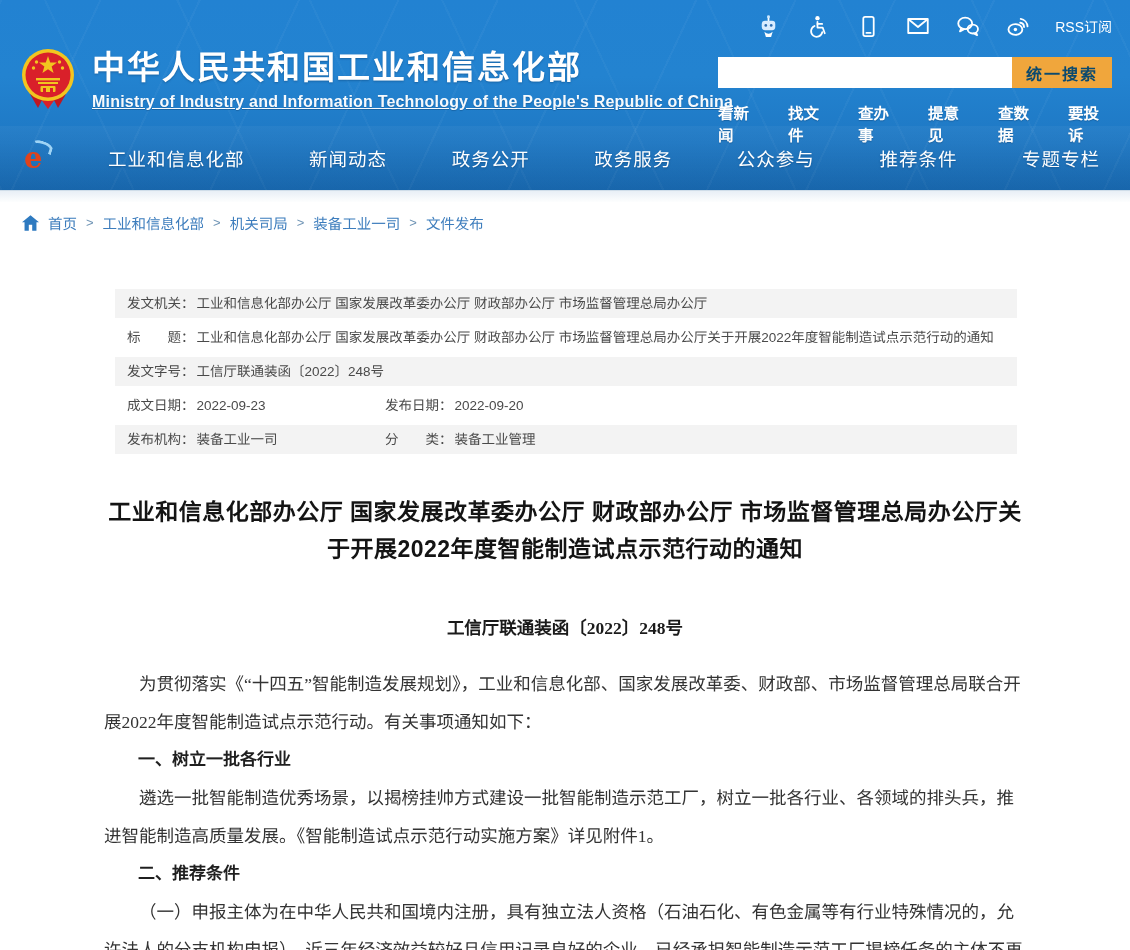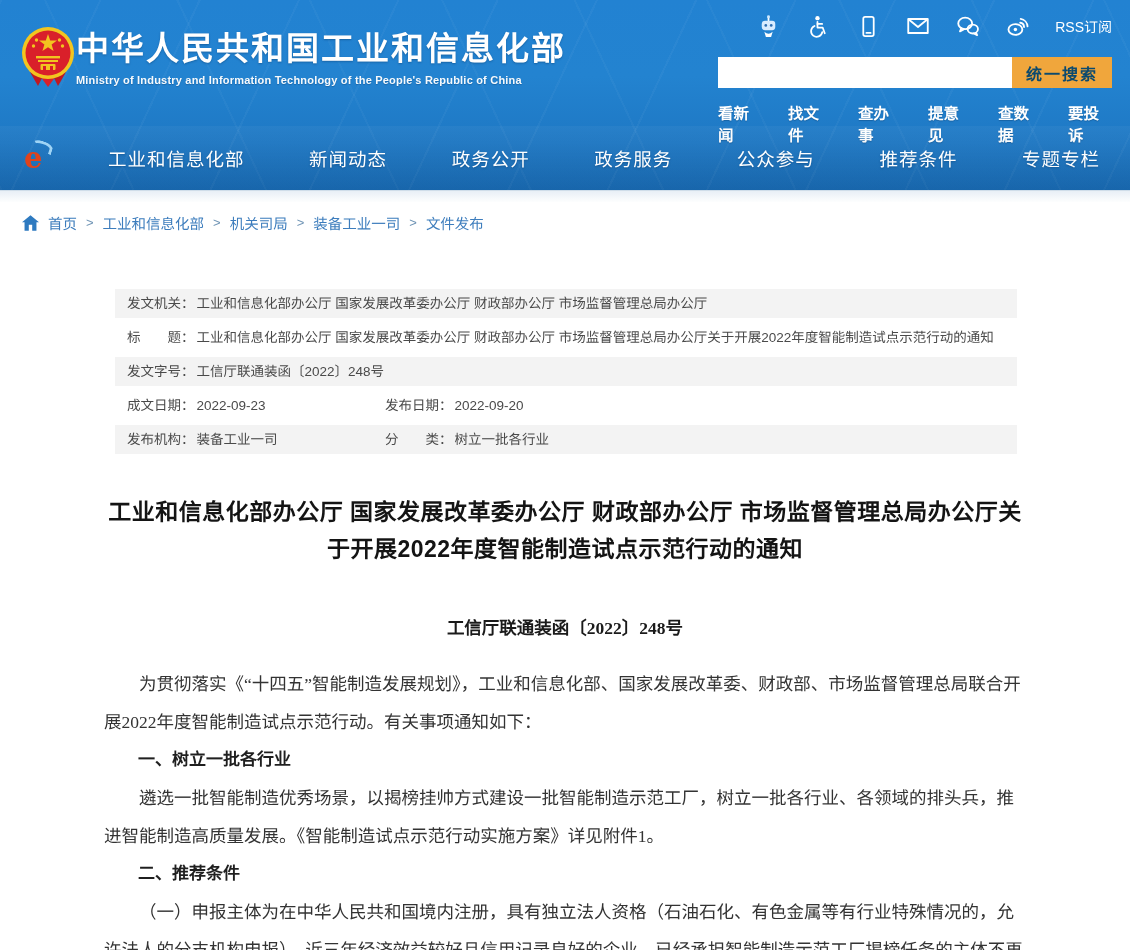--- a/index.html
+++ b/index.html
@@ -23,30 +23,31 @@
     pointer-events:none;
   }
   .top-icons {
     position:absolute; top:13px; right:18px;
     display:flex; align-items:center; gap:24px; z-index:3;
   }
   .top-icons .ticon { width:26px; height:26px; display:flex; align-items:center; justify-content:center; cursor:pointer; }
   .rss-link { color:#fff; font-size:14px; cursor:pointer; text-decoration:none; }
 
   .logo-block {
-    position:absolute; left:20px; top:26px; display:flex; align-items:center; z-index:3; cursor:pointer;
+    position:absolute; left:20px; top:48px; display:flex; align-items:flex-start; gap:16px; z-index:3; cursor:pointer;
   }
   .emblem { width:56px; height:62px; flex:0 0 auto; }
   .logo-text .cn {
     font-size:33px; font-weight:bold; letter-spacing:2px;
     text-shadow:0 1px 2px rgba(0,40,80,.35); line-height:40px;
   }
   .logo-text .en {
-    font-size:11px; font-weight:bold; opacity:.96; margin-top:5px; letter-spacing:.2px;
+    font-size:16px; font-weight:bold; opacity:.96; margin-top:5px; letter-spacing:.2px;
     text-shadow:0 1px 1px rgba(0,40,80,.3);
+    text-decoration:underline;
   }
 
   .search-block { position:absolute; top:57px; right:18px; z-index:3; width:394px; }
   .search-row { display:flex; height:31px; }
   .search-input {
     flex:1; border:none; outline:none; background:#fff; height:31px; padding:0 10px; font-size:14px;
   }
   .search-btn {
     width:100px; height:31px; border:none; background:#f0a63c; color:#0c4a6e;
     font-size:16px; font-weight:bold; letter-spacing:2px; cursor:pointer;
@@ -277,21 +278,21 @@
           <span class="meta-value">2022-09-20</span>
         </span>
       </div>
       <div class="meta-row shade">
         <span class="meta-pair1">
           <span class="meta-label">发布机构：</span>
           <span class="meta-value">装备工业一司</span>
         </span>
         <span class="meta-pair2">
           <span class="meta-label">分　　类：</span>
-          <span class="meta-value">树立一批各行业</span>
+          <span class="meta-value">装备工业管理</span>
         </span>
       </div>
     </div>
 
     <h1 class="article-title">工业和信息化部办公厅 国家发展改革委办公厅 财政部办公厅 市场监督管理总局办公厅关于开展2022年度智能制造试点示范行动的通知</h1>
 
     <div class="doc-number">工信厅联通装函〔2022〕248号</div>
 
     <div class="article-body">
       <p>为贯彻落实《“十四五”智能制造发展规划》，工业和信息化部、国家发展改革委、财政部、市场监督管理总局联合开展2022年度智能制造试点示范行动。有关事项通知如下：</p>

